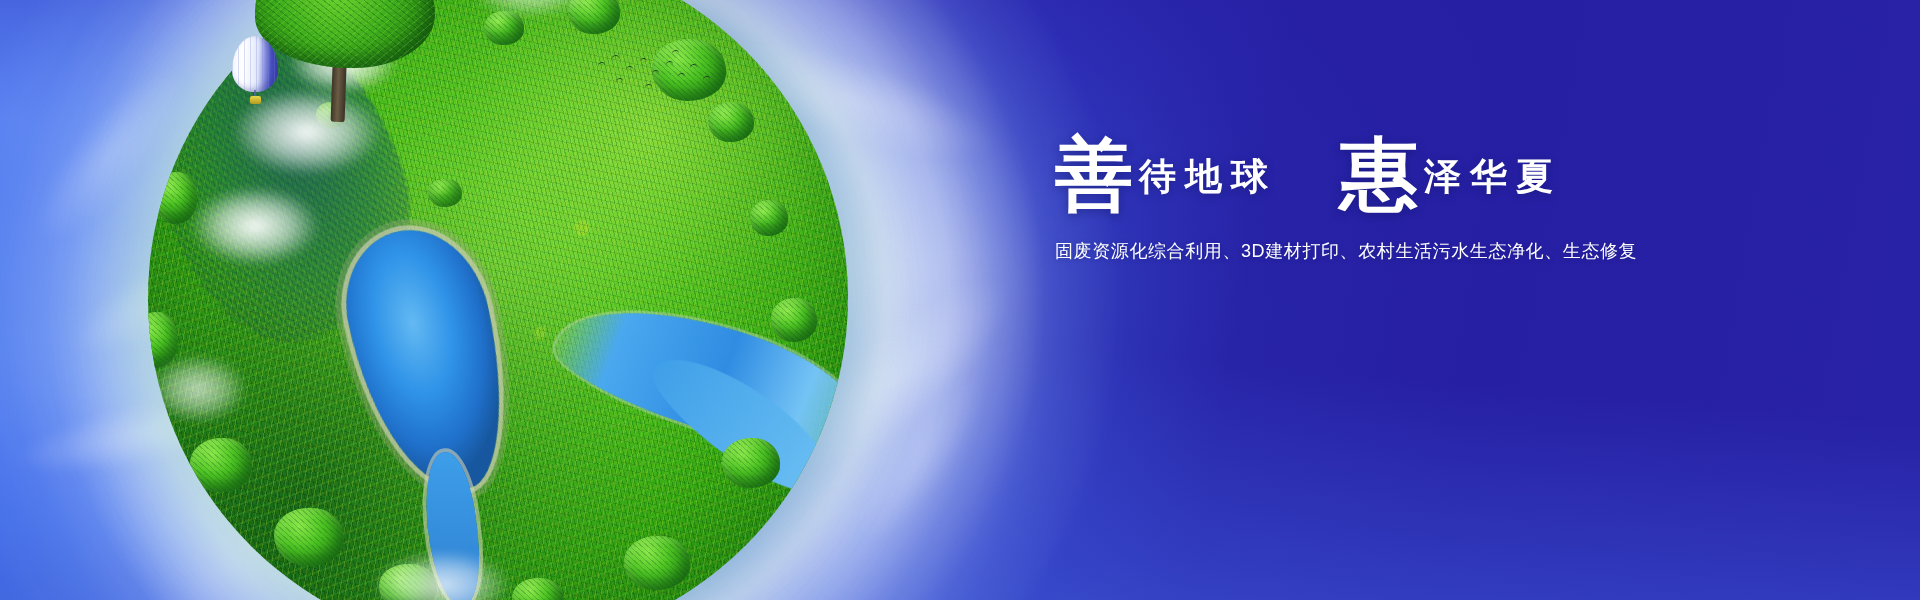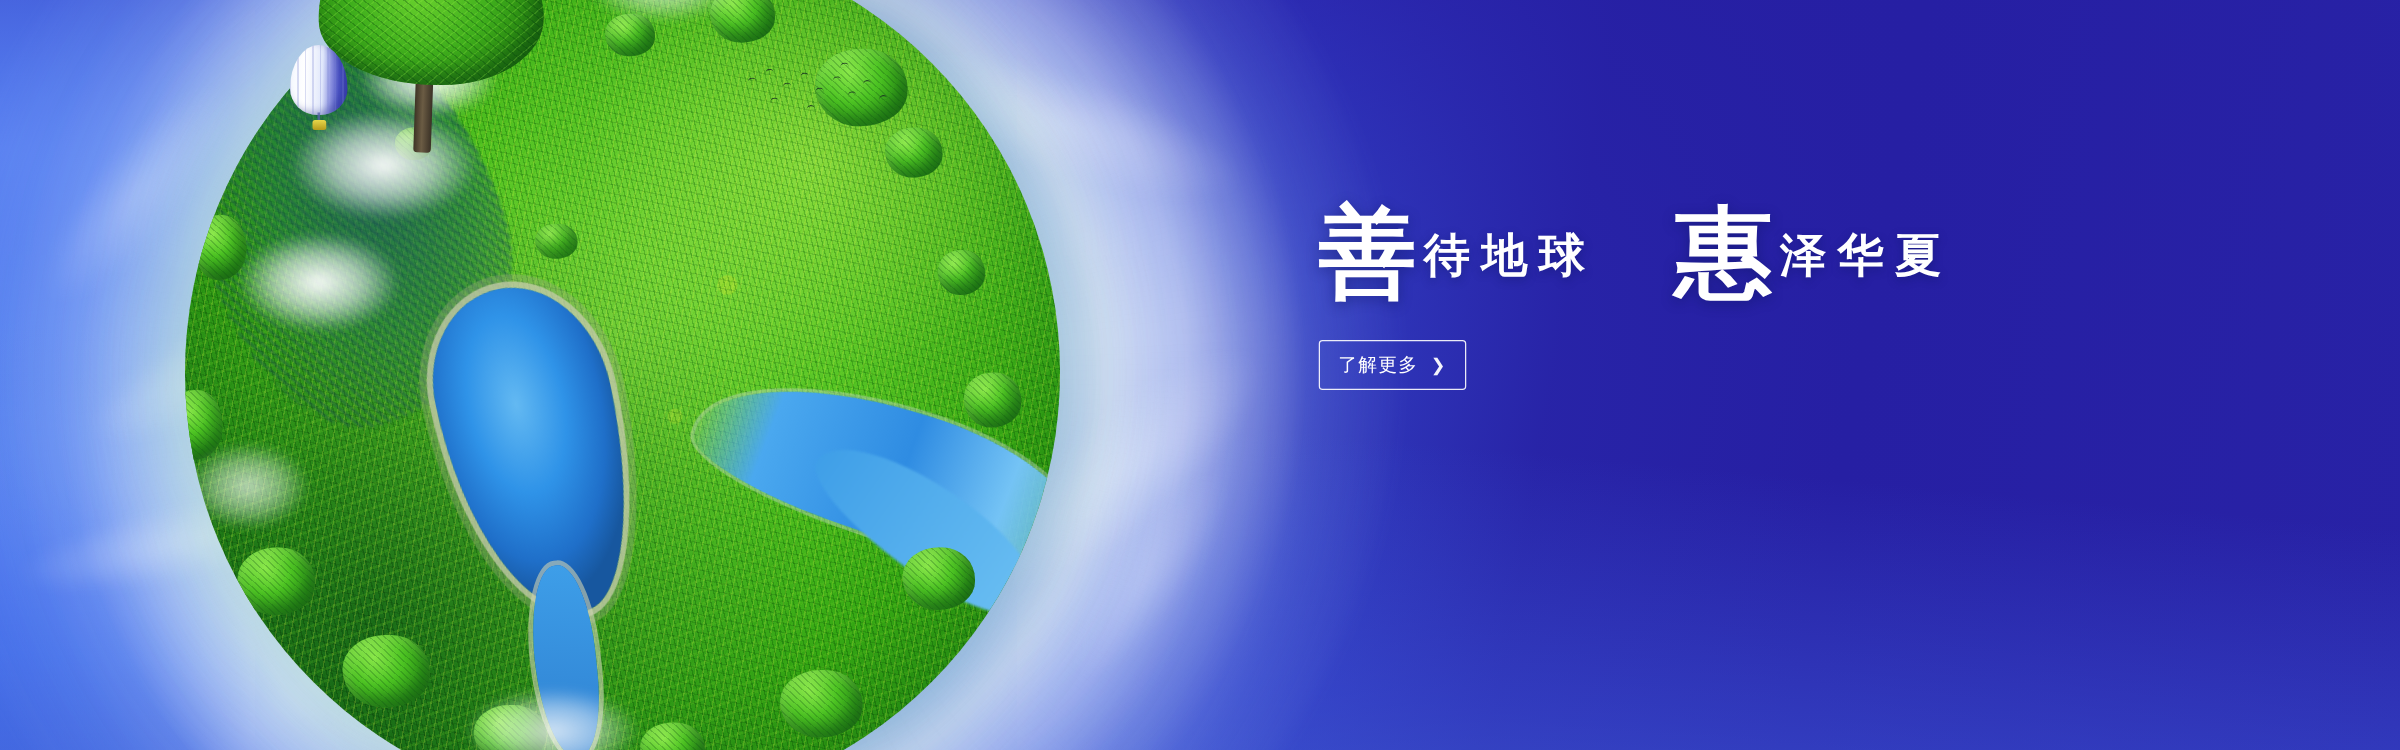--- a/index.html
+++ b/index.html
@@ -256,21 +256,21 @@
     position:absolute;
     width:7px; height:4px;
     border-top:1.6px solid rgba(25,45,35,0.82);
     border-radius:50% 50% 0 0 / 100% 100% 0 0;
     transform:rotate(-8deg);
   }
 
   
   .copy {
     position:absolute;
-    left:1055px; top:156px;
+    left:1055px; top:128px;
     width:740px;
   }
 
   .headline {
     position:relative;
     height:92px;
     white-space:nowrap;
     color:#ffffff;
   }
   .hl-group { display:inline-block; vertical-align:baseline; }
@@ -427,20 +427,17 @@
       <span class="hl-group">
         <span class="hl-big">善</span><span class="hl-small">待地球</span>
       </span>
       <span class="hl-gap"></span>
       <span class="hl-group">
         <span class="hl-big">惠</span><span class="hl-small">泽华夏</span>
       </span>
     </div>
 
 
-
-    <div class="cta">
-      <span>了解更多</span>
-      <span class="chev">❯</span>
-    </div>
+    <div class="desc">固废资源化综合利用、3D建材打印、农村生活污水生态净化、生态修复</div>
+
 
   </div>
 </div>
 
 </body></html>

